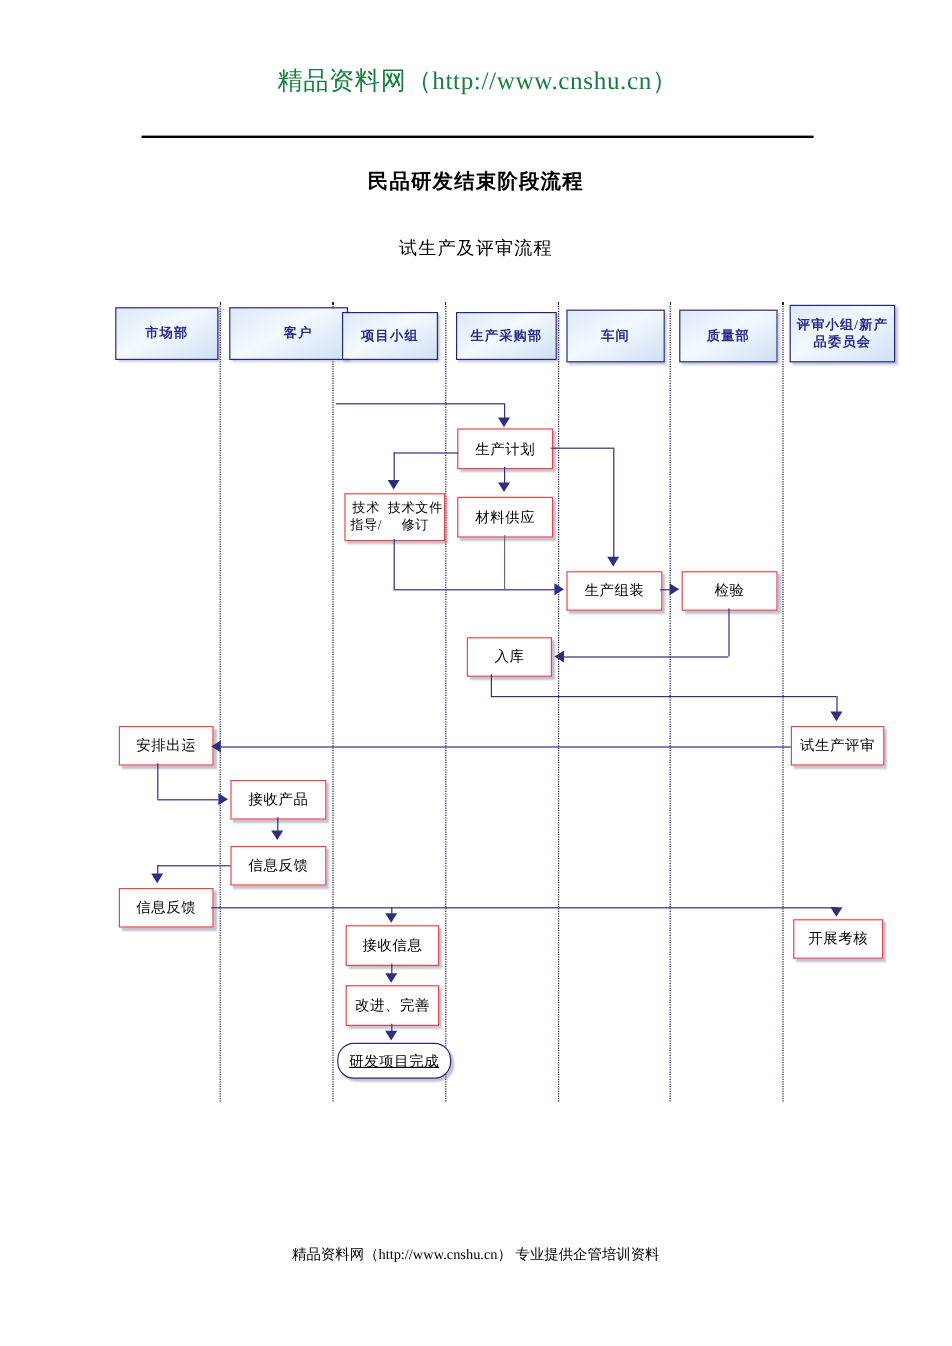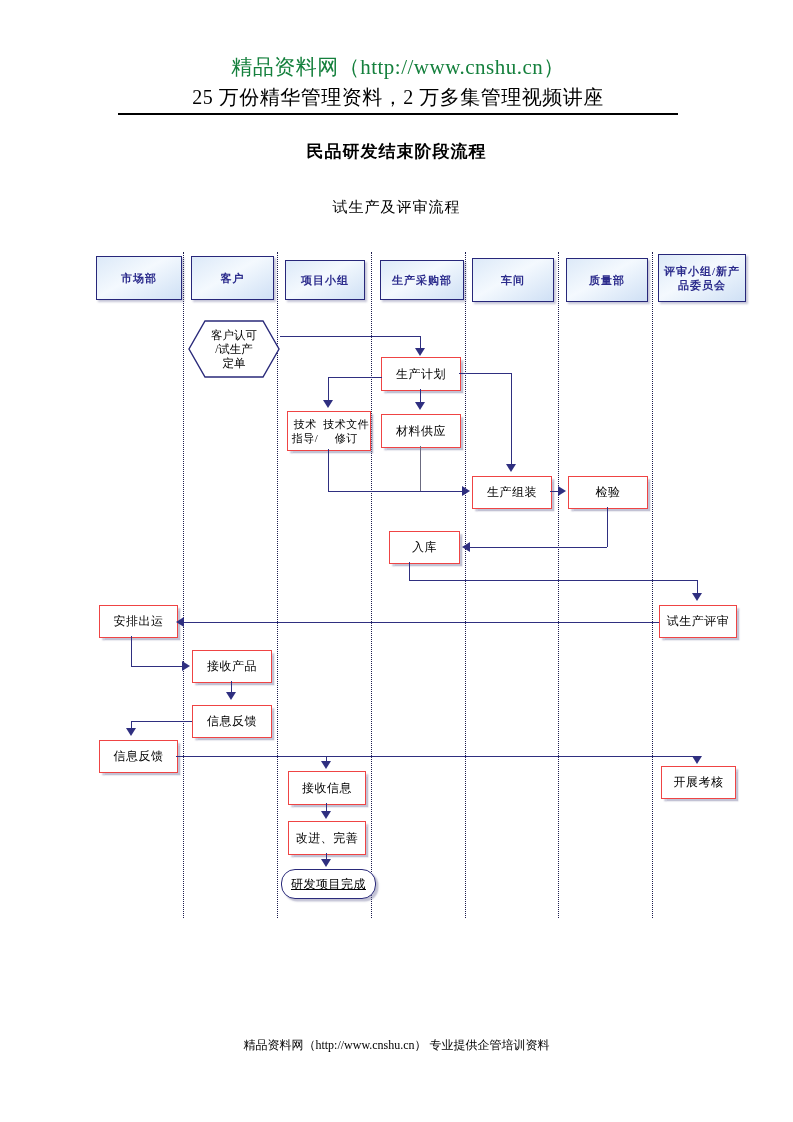--- a/index.html
+++ b/index.html
@@ -72,52 +72,41 @@
   .arrow.right{border-top:5px solid transparent;border-bottom:5px solid transparent;
     border-left:8px solid #2f2f80;}
 </style>
 </head>
 <body>
 
 <div class="doc">
 
   <div class="banner">
     <div class="banner-l1">精品资料网（http://www.cnshu.cn）</div>
-    <div class="banner-l2">25 万份精华管理资料，2 万多集管理视频讲座</div>
   </div>
   <div class="banner-rule"></div>
 
   <div class="doc-title">民品研发结束阶段流程</div>
   <div class="doc-subtitle">试生产及评审流程</div>
 
   <div class="lane-line" style="left:183px;"></div>
   <div class="lane-line" style="left:277px;"></div>
   <div class="lane-line" style="left:371px;"></div>
   <div class="lane-line" style="left:465px;"></div>
   <div class="lane-line" style="left:558px;"></div>
   <div class="lane-line" style="left:652px;"></div>
 
   <div class="lane-head" style="left:96px;top:256px;width:84px;height:42px;">市场部</div>
-  <div class="lane-head" style="left:191px;top:256px;width:81px;height:42px;">客户</div>
+  <div class="lane-head" style="left:191px;top:256px;width:81px;height:42px;padding-left:16px;">客户</div>
   <div class="lane-head" style="left:285px;top:260px;width:78px;height:38px;">项目小组</div>
   <div class="lane-head" style="left:380px;top:260px;width:82px;height:38px;">生产采购部</div>
   <div class="lane-head" style="left:472px;top:258px;width:80px;height:42px;">车间</div>
   <div class="lane-head" style="left:566px;top:258px;width:80px;height:42px;">质量部</div>
   <div class="lane-head" style="left:658px;top:254px;width:86px;height:46px;">评审小组/新产品委员会</div>
 
-  <div class="hex" style="left:188px;top:320px;width:92px;height:58px;">
-    <svg width="92" height="58" viewBox="0 0 92 58">
-      <polygon points="17,1 75,1 91,29 75,57 17,57 1,29" fill="#ffffff" stroke="#2a2a7a" stroke-width="1.4"></polygon>
-    </svg>
-    <span style="display:block;">
-      <span>客户认可</span><br>
-      <span>/试生产</span><br>
-      <span>定单</span>
-    </span>
-  </div>
 
   <div class="node" style="left:381px;top:357px;width:78px;height:32px;">生产计划</div>
 
   <div class="node small" style="left:287px;top:411px;width:82px;height:38px;">
     <span>技术指导/</span>
     <span>技术文件修订</span>
   </div>
 
   <div class="node" style="left:381px;top:414px;width:78px;height:32px;">材料供应</div>
 

